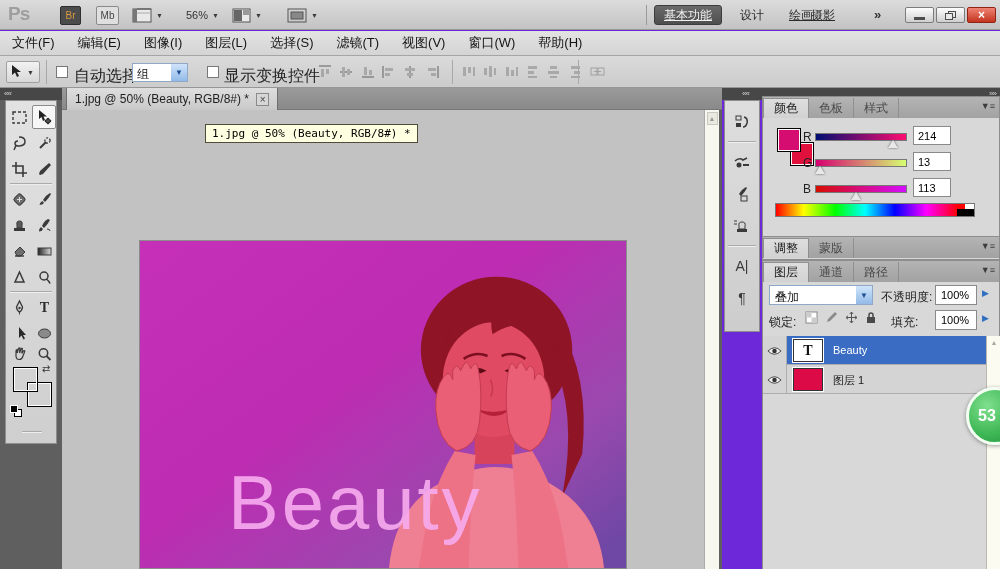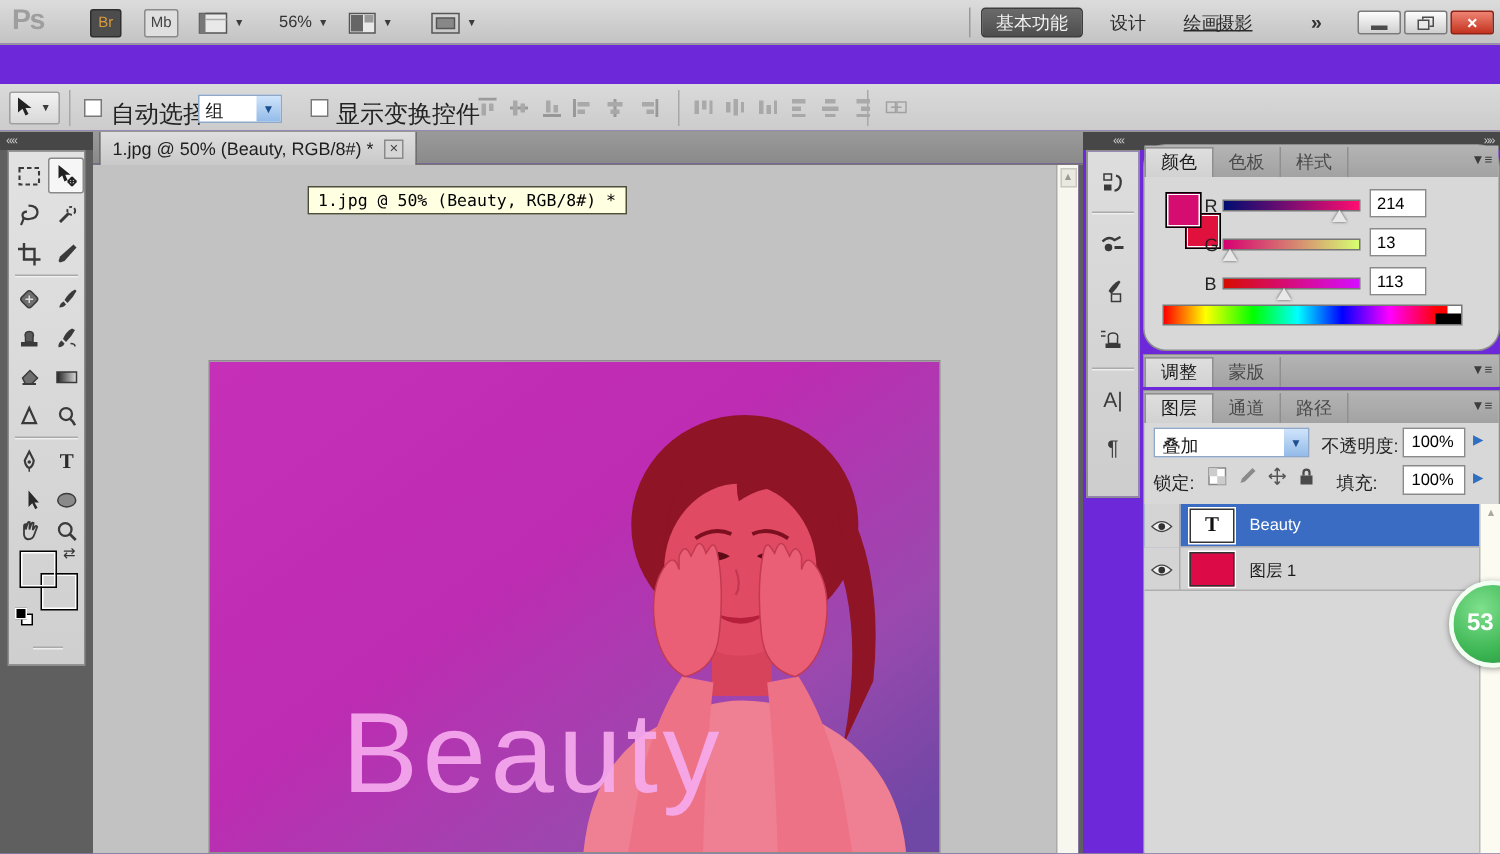--- a/index.html
+++ b/index.html
@@ -12,21 +12,21 @@
   .titlebar { left:0; top:0; width:1000px; height:30px; background:linear-gradient(#dcdcdc,#c3c3c3); border-bottom:1px solid #979797; }
   .ps-logo { left:8px; top:3px; font-size:19px; font-weight:bold; color:#9e9e9e; letter-spacing:-1px; }
   .tb-btn { top:6px; height:19px; display:flex; align-items:center; justify-content:center; font-size:10px; font-weight:normal; }
   .btn-br { left:60px; width:21px; background:#4c4c4c; color:#d89a3e; border:1px solid #2e2e2e; border-radius:2px; }
   .btn-mb { left:96px; width:23px; background:#dfdfdf; color:#444; border:1px solid #8a8a8a; border-radius:2px; }
   .tb-group { top:5px; height:20px; display:flex; align-items:center; gap:4px; color:#3c3c3c; }
   .caret { font-size:7px; color:#3c3c3c; }
   .tb-zoom { font-size:11px; color:#333; }
   .tb-sep { left:646px; top:5px; width:1px; height:20px; background:#9a9a9a; }
   .ws-btn { top:5px; height:20px; padding:0 9px; display:flex; align-items:center; font-size:12px; border-radius:3px; }
-  .ws-active { background:linear-gradient(#6a6a6a,#4e4e4e); color:#f2f2f2; border:1px solid #3d3d3d; }
+  .ws-active { background:linear-gradient(#6a6a6a,#4e4e4e); color:#f2f2f2; border:1px solid #3d3d3d;text-decoration:underline; }
   .ws-plain { color:#2b2b2b; }
   .ws-more { top:7px; font-size:13px; color:#333; font-weight:bold; letter-spacing:-2px; }
   .winbtn { top:7px; width:29px; height:16px; border:1px solid #7c7c7c; border-radius:2px; background:linear-gradient(#fdfdfd,#cfcfcf); display:flex; align-items:center; justify-content:center; }
   .winbtn.close { background:linear-gradient(#ef8373,#c3341f); border-color:#8f2315; color:#fff; font-weight:bold; font-size:12px; }
   .min-glyph { width:11px; height:3px; background:#4c4c4c; margin-top:7px; }
   .restore-glyph { position:relative; width:11px; height:9px; }
   .restore-glyph .r1 { position:absolute; right:0; top:0; width:8px; height:7px; border:1px solid #4c4c4c; }
   .restore-glyph .r2 { position:absolute; left:0; bottom:0; width:8px; height:7px; border:1px solid #4c4c4c; background:#e8e8e8; }
 
   
@@ -81,21 +81,21 @@
   .icon-strip { left:724px; top:100px; width:36px; height:232px; background:linear-gradient(#dedede,#cdcdcd); border:1px solid #8d8d8d; }
   .strip-ic { position:absolute; left:4px; width:26px; height:26px; display:flex; align-items:center; justify-content:center; color:#3a3a3a; }
   .strip-sep { position:absolute; left:3px; width:28px; height:1px; background:#aaa; box-shadow:0 1px 0 #eee; }
 
   .panel { background:#d8d8d8; border:1px solid #8d8d8d; }
   .ptabs { height:21px; background:linear-gradient(#b4b4b4,#a2a2a2); display:flex; align-items:flex-end; position:relative; }
   .ptab { height:20px; padding:0 10px; font-size:12px; display:flex; align-items:center; color:#4a4a4a; border-right:1px solid #8f8f8f; }
   .ptab.on { background:linear-gradient(#dedede,#d2d2d2); color:#1a1a1a; border-top:1px solid #909090; border-left:1px solid #909090; }
   .pmenu { position:absolute; right:4px; top:4px; font-size:9px; color:#3c3c3c; }
 
-  .color-panel { left:762px; top:96px; width:238px; height:138px;border-radius:15px; }
+  .color-panel { left:762px; top:96px; width:238px; height:164px; }
   .cp-body { position:relative; height:116px; }
   .cp-fg { position:absolute; left:14px; top:10px; width:24px; height:24px; border:1px solid #000; box-shadow:inset 0 0 0 1px #fff; z-index:2; }
   .cp-bg { position:absolute; left:27px; top:24px; width:24px; height:24px; border:1px solid #000; box-shadow:inset 0 0 0 1px #fff; }
   .ch-row { position:absolute; left:0; width:238px; height:22px; }
   .ch-label { position:absolute; left:40px; top:4px; font-size:12px; color:#222; }
   .ch-track { position:absolute; left:52px; top:7px; width:92px; height:8px; border:1px solid #777; }
   .ch-thumb { position:absolute; top:14px; width:0; height:0; border-left:5px solid transparent; border-right:5px solid transparent; border-bottom:8px solid #e8e8e8; filter:drop-shadow(0 0 1px #555); }
   .ch-box { position:absolute; left:150px; top:0; width:38px; height:19px; background:#fff; border:1px solid #8a8a8a; font-size:11px; padding:3px 4px; }
   .spectrum { position:absolute; left:12px; top:85px; width:200px; height:14px; border:1px solid #777;
     background:linear-gradient(to right,#f00 0%,#ff0 14%,#0f0 30%,#0ff 45%,#00f 60%,#f0f 76%,#f00 92%); }
@@ -183,20 +183,31 @@
         <div class="restore-glyph">
           <div class="r1"></div>
           <div class="r2"></div>
         </div>
       </div>
     <div class="abs winbtn close" style="left:967px;">
         <span>×</span>
       </div>
   </div>
 
+  <div class="abs menubar">
+    <span class="menu-item">文件(F)</span>
+    <span class="menu-item">编辑(E)</span>
+    <span class="menu-item">图像(I)</span>
+    <span class="menu-item">图层(L)</span>
+    <span class="menu-item">选择(S)</span>
+    <span class="menu-item">滤镜(T)</span>
+    <span class="menu-item">视图(V)</span>
+    <span class="menu-item">窗口(W)</span>
+    <span class="menu-item">帮助(H)</span>
+  </div>
 
   <div class="abs optionsbar">
     <div class="abs opt-tool">
       <svg width="14" height="16" viewBox="0 0 14 16">
           <path d="M2 1 L2 11 L5 8.5 L7 13 L9 12 L7 8 L11 8 Z" fill="#222"></path>
         </svg>
       <span class="caret">▼</span>
     </div>
     <div class="abs opt-sep" style="left:46px;"></div>
     <div class="abs chk" style="left:56px;"></div>

